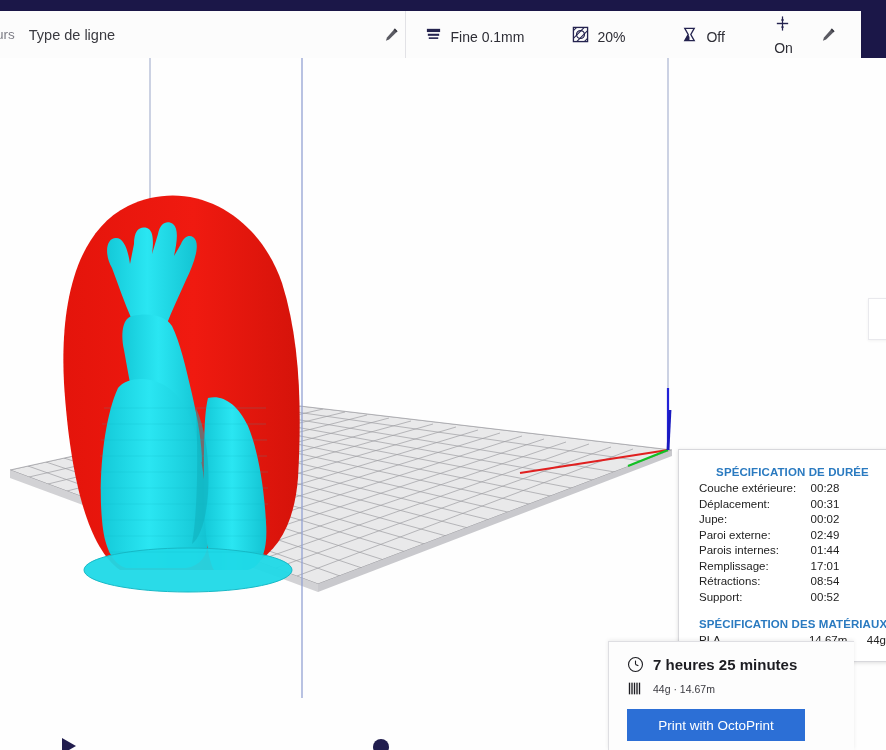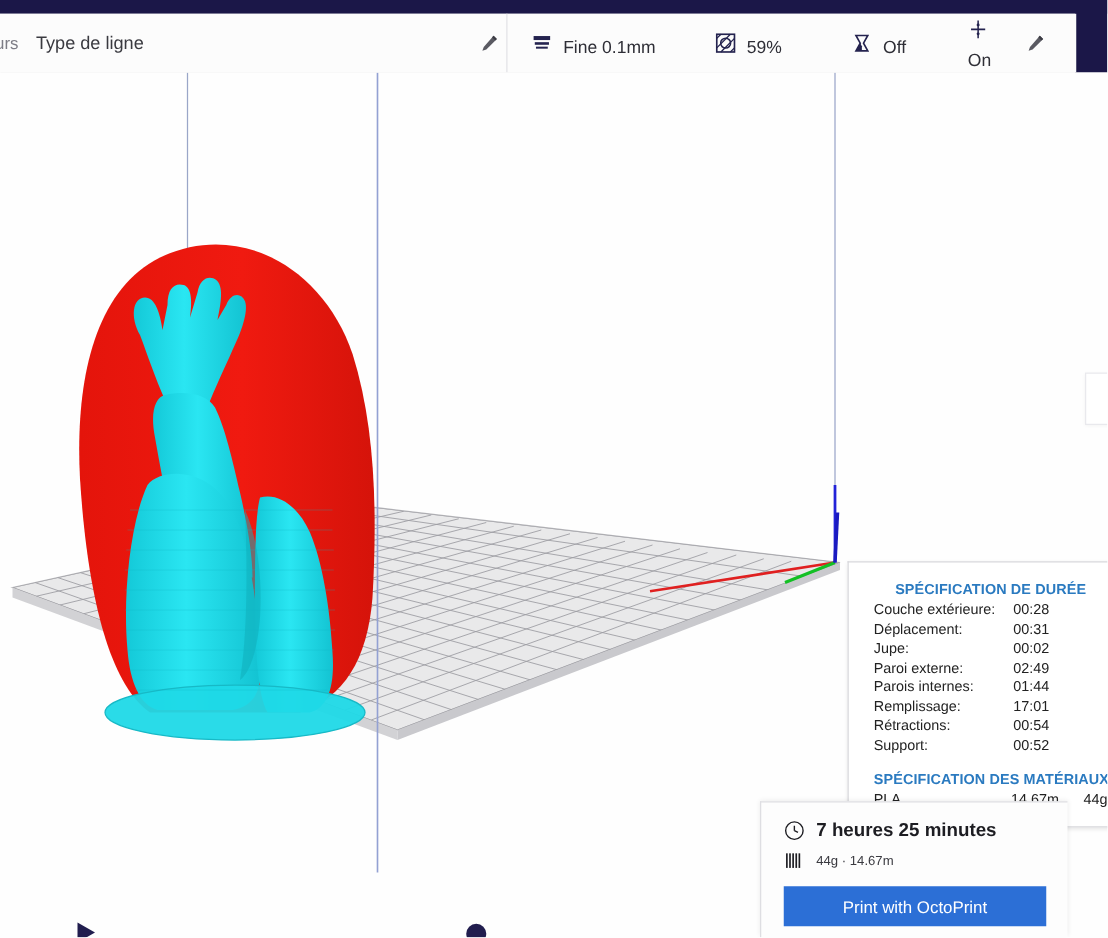--- a/index.html
+++ b/index.html
@@ -93,21 +93,21 @@
     border: 1px solid #dedee2;
     border-right: none; border-bottom: none;
     box-shadow: 0 -1px 4px rgba(0,0,0,0.08);
     padding: 14px 18px 0 18px;
   }
   .ap-time { display: flex; align-items: center; gap: 9px; }
   .ap-time .tval { font-size: 15px; font-weight: bold; color: #1d1d22; white-space: nowrap; }
   .ap-mat { display: flex; align-items: center; gap: 9px; margin-top: 8px; }
   .ap-mat .mval { font-size: 10.5px; color: #3a3a40; white-space: nowrap; text-align: right; }
   .print-btn {
-    margin-top: 13px; width: 210px; height: 32px;
+    margin-top: 13px; width: 178px; height: 32px;
     background: #2c6fd6; color: #ffffff;
     border: none; cursor: pointer;
     font-family: "Liberation Sans", sans-serif;
     font-size: 13.5px;
     display: flex; align-items: center; justify-content: center;
   }
 
   
   .edge-frag {
     position: absolute; left: 868px; top: 240px; width: 30px; height: 42px;
@@ -160,21 +160,21 @@
       </div>
 
       <div class="tb-item" style="margin-left:46px;">
         <span class="ic">
           <svg width="17" height="17" viewBox="0 0 18 18">
             <rect x="1.5" y="1.5" width="15" height="15" fill="none" stroke="#24234f" stroke-width="1.4"></rect>
             <path d="M1.5 5 L5 1.5 M1.5 13 L13 1.5 M5 16.5 L16.5 5 M13 16.5 L16.5 13" stroke="#24234f" stroke-width="1.1" fill="none"></path>
             <circle cx="9" cy="9" r="4.2" fill="none" stroke="#24234f" stroke-width="1.3"></circle>
           </svg>
         </span>
-        <span class="tx">59%</span>
+        <span class="tx">20%</span>
       </div>
 
       <div class="tb-item" style="margin-left:54px;">
         <span class="ic">
           <svg width="17" height="17" viewBox="0 0 18 18">
             <path d="M4 2.5 L14 2.5 L10.4 9 L14 15.5 L4 15.5 L7.6 9 Z" fill="none" stroke="#24234f" stroke-width="1.4"></path>
             <path d="M4 15.5 L7.6 9 L9 11.6 L9 15.5 Z" fill="#24234f"></path>
             <path d="M4 15.5 L7.6 9 L5.6 15.5 Z" fill="#24234f"></path>
           </svg>
         </span>
@@ -377,21 +377,21 @@
     <div class="stat-row">
       <span class="k">Parois internes:</span>
       <span class="v">01:44</span>
     </div>
     <div class="stat-row">
       <span class="k">Remplissage:</span>
       <span class="v">17:01</span>
     </div>
     <div class="stat-row">
       <span class="k">Rétractions:</span>
-      <span class="v">00:54</span>
+      <span class="v">08:54</span>
     </div>
     <div class="stat-row">
       <span class="k">Support:</span>
       <span class="v">00:52</span>
     </div>
 
     <div class="stats-title second">SPÉCIFICATION DES MATÉRIAUX</div>
     <div class="mat-row">
       <span class="mk">PLA</span>
       <span class="mlen">14.67m</span>

